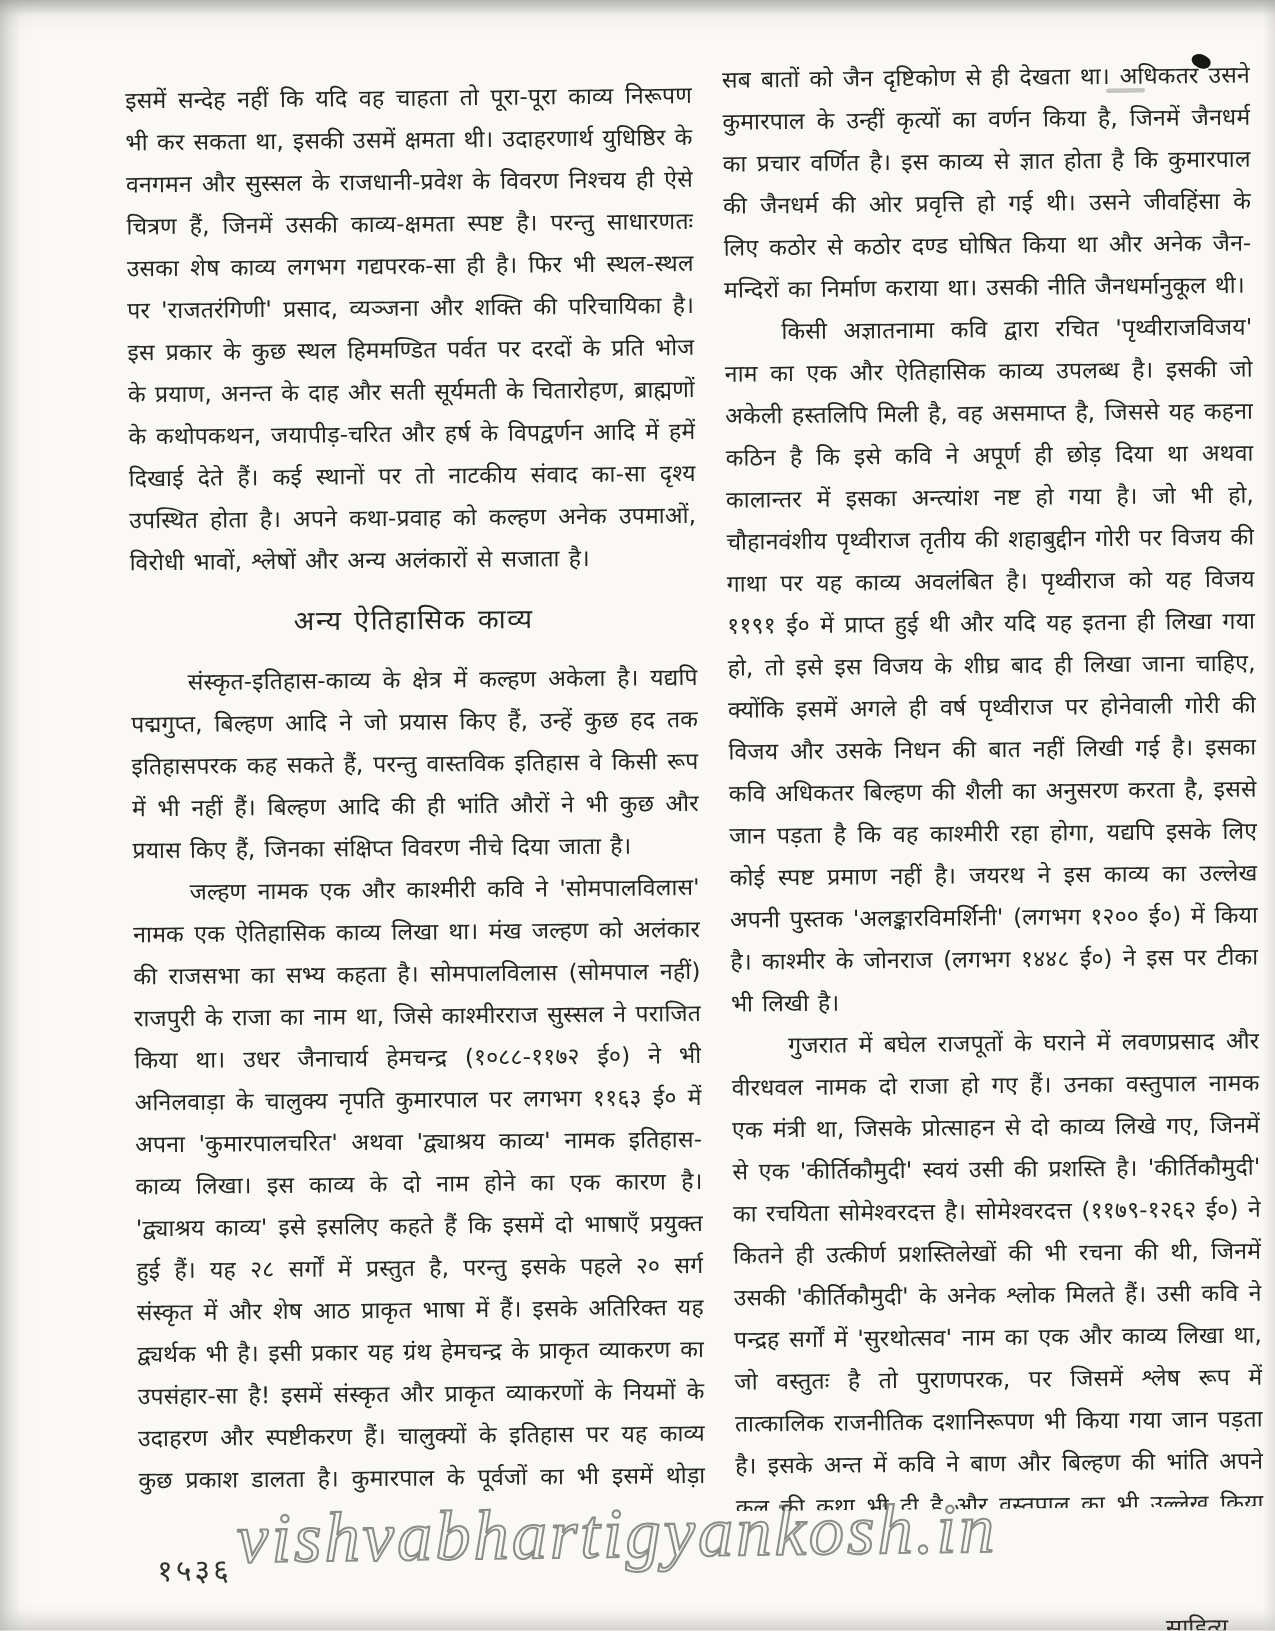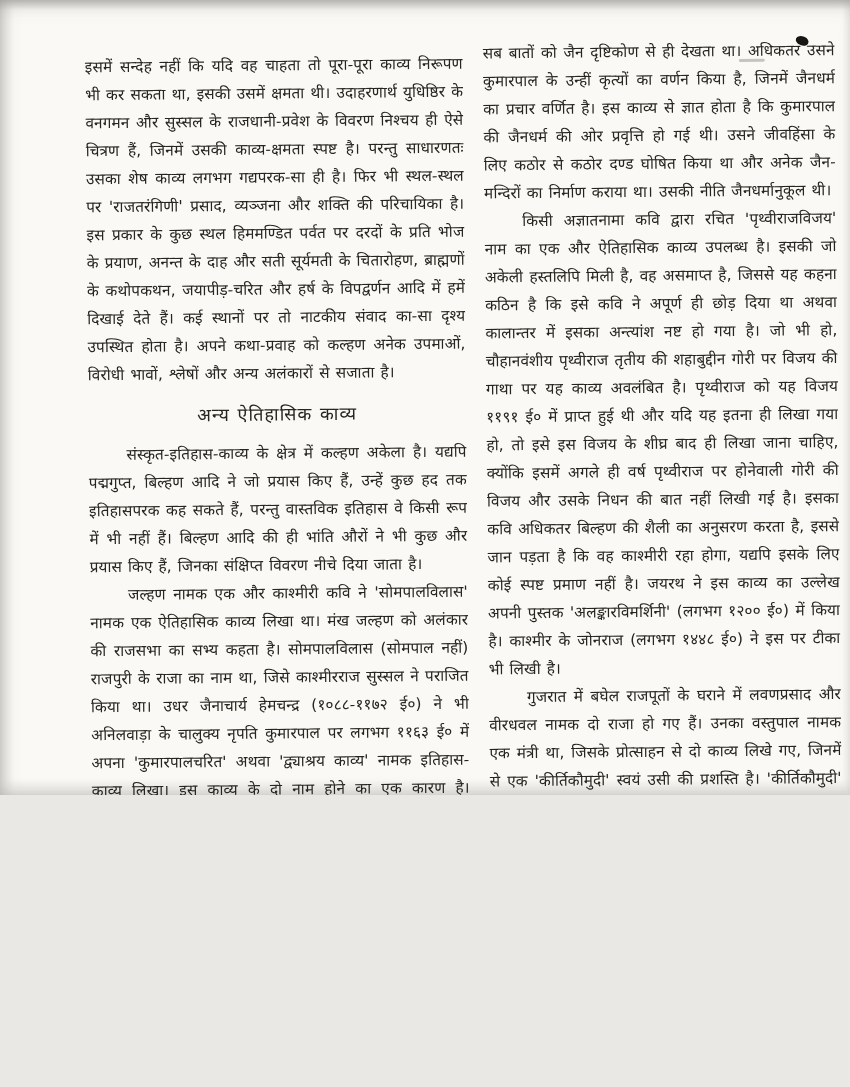--- a/index.html
+++ b/index.html
@@ -4,21 +4,21 @@
 <style>
   html, body { margin: 0; padding: 0; }
   body {
     width: 850px; height: 1087px;
     background: #e9e8e4;
     font-family: "DejaVu Sans", sans-serif;
     overflow: hidden;
   }
   .canvas {
     position: relative;
-    width: 850px; height: 795px;
+    width: 850px; height: 1087px;
     background:
       linear-gradient(180deg, #d5d4d0 0px, rgba(213,212,208,0) 10px),
       linear-gradient(90deg, #e3e2de 0px, rgba(227,226,222,0) 14px),
       linear-gradient(270deg, #eceae6 0px, rgba(236,234,230,0) 8px),
       linear-gradient(0deg, #e7e5e1 0px, rgba(231,229,225,0) 16px),
       #faf9f5;
     overflow: hidden;
     box-shadow: inset 0 14px 22px -16px rgba(90,90,85,0.55),
                 inset 14px 0 26px -20px rgba(90,90,85,0.35),
                 inset 0 -12px 20px -16px rgba(110,108,102,0.35);

